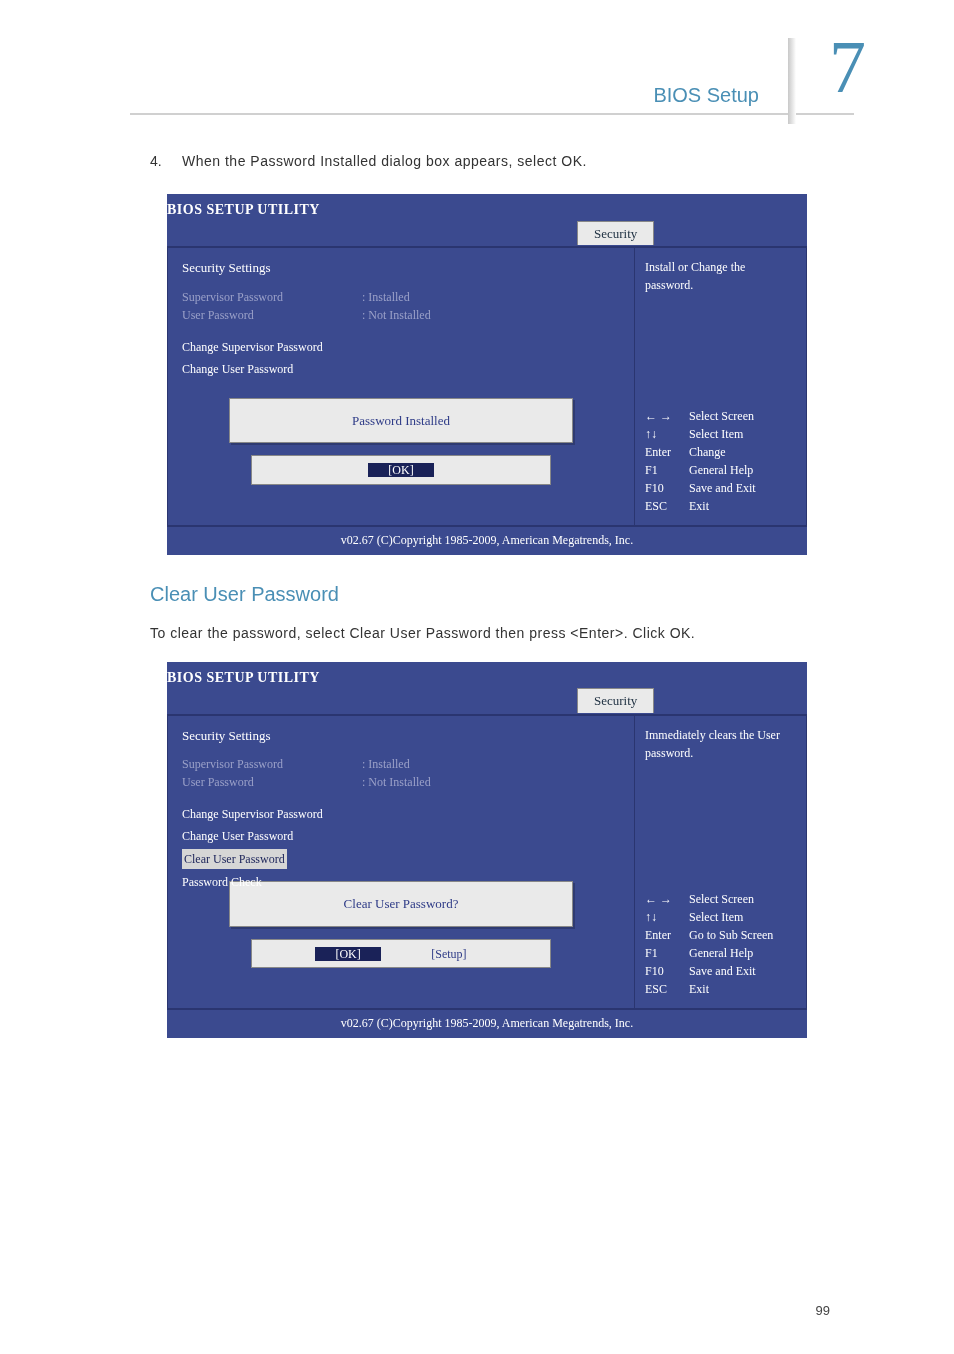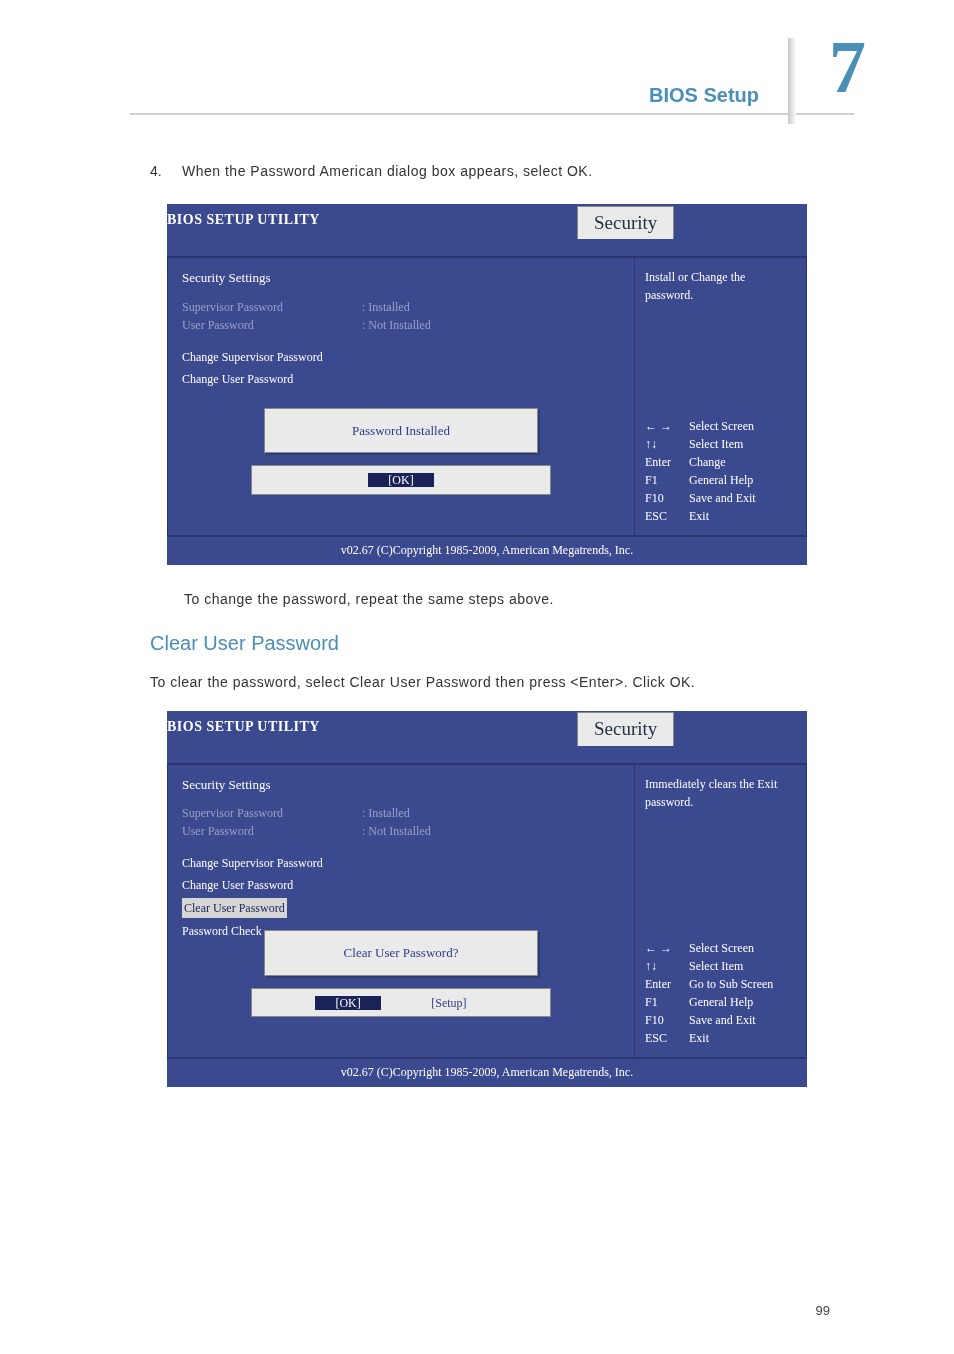--- a/index.html
+++ b/index.html
@@ -7,22 +7,21 @@
     width: 954px;
     height: 1354px;
     background: #ffffff;
     font-family: Verdana, Arial, sans-serif;
     position: relative;
   }
   .page-header {
     position: relative;
     height: 115px;
     border-bottom: 2px solid #d0d0d0;
-    margin: 0 100px 16px 130px;
-    font-weight: bold;
+    margin: 0 100px 6px 130px;
   }
   .header-title {
     position: absolute;
     right: 95px;
     bottom: 6px;
     color: #4a8fb5;
     font-size: 20px;
     font-family: "Trebuchet MS", sans-serif;
   }
   .chapter-badge {
@@ -79,25 +78,25 @@
     letter-spacing: 0.5px;
   }
   .bios-tabs {
     background: #3b4a8f;
     height: 22px;
     position: relative;
     border-bottom: 1px solid #2a3570;
   }
   .bios-tab {
     position: absolute;
-    bottom: 17px;
+    bottom: 1px;
     background: #eaeaea;
     color: #234;
     padding: 2px 16px;
-    font-size: 19px;
+    font-size: 13px;
     border: 1px solid #888;
     border-bottom: none;
   }
   .tab-security { left: 410px; }
   .bios-body {
     display: flex;
     border: 1px solid #2a3570;
   }
   .bios-main {
     flex: 1;
@@ -136,21 +135,21 @@
     background: #d6d6d6;
     color: #1a2258;
     display: inline-block;
     padding: 1px 2px;
   }
   .popup {
     background: #eaeaea;
     border: 1px solid #888;
     box-shadow: 2px 2px 0 rgba(0,0,0,0.2);
     text-align: center;
-    width: 274px;
+    width: 344px;
     margin: 20px auto 0;
   }
   .popup-msg {
     color: #2e3b87;
     padding: 12px 0 12px;
     font-size: 13px;
   }
   .popup-btns {
     background: #eaeaea;
     border: 1px solid #888;
@@ -211,21 +210,21 @@
   <div class="chapter-badge">
     <div class="bar"></div>
     <div class="num">7</div>
   </div>
 </div>
 
 <div class="content">
 
   <div class="step">
     <div class="n">4.</div>
-    <div class="t">When the Password American dialog box appears, select OK.</div>
+    <div class="t">When the Password Installed dialog box appears, select OK.</div>
   </div>
 
   <div class="bios-wrap">
     <div class="bios">
       <div class="bios-title">BIOS SETUP UTILITY</div>
       <div class="bios-tabs">
         <div class="bios-tab tab-security">Security</div>
       </div>
       <div class="bios-body">
         <div class="bios-main">
@@ -274,21 +273,20 @@
                 <span class="kk">ESC</span>
                 <span>Exit</span>
               </div>
           </div>
         </div>
       </div>
       <div class="bios-footer">v02.67 (C)Copyright 1985-2009, American Megatrends, Inc.</div>
     </div>
   </div>
 
-  <div class="para">To change the password, repeat the same steps above.</div>
 
   <div class="section-head">Clear User Password</div>
   <div class="para-noindent">To clear the password, select Clear User Password then press &lt;Enter&gt;. Click OK.</div>
 
   <div class="bios-wrap">
     <div class="bios">
       <div class="bios-title">BIOS SETUP UTILITY</div>
       <div class="bios-tabs">
         <div class="bios-tab tab-security">Security</div>
       </div>
@@ -310,21 +308,21 @@
           <div class="popup" style="margin-top:-10px;">
             <div class="popup-msg">Clear User Password?</div>
           </div>
           <div class="popup-btns">
             <span class="popup-btn selected">[OK]</span>
             <span style="display:inline-block; width:24px;"></span>
             <span class="popup-btn normal">[Setup]</span>
           </div>
         </div>
         <div class="bios-side">
-          <div class="help-top">Immediately clears the Exit password.</div>
+          <div class="help-top">Immediately clears the User password.</div>
           <div class="help-keys">
             <div class="row">
                 <span class="kk">← →</span>
                 <span>Select Screen</span>
               </div>
             <div class="row">
                 <span class="kk">↑↓</span>
                 <span>Select Item</span>
               </div>
             <div class="row">

